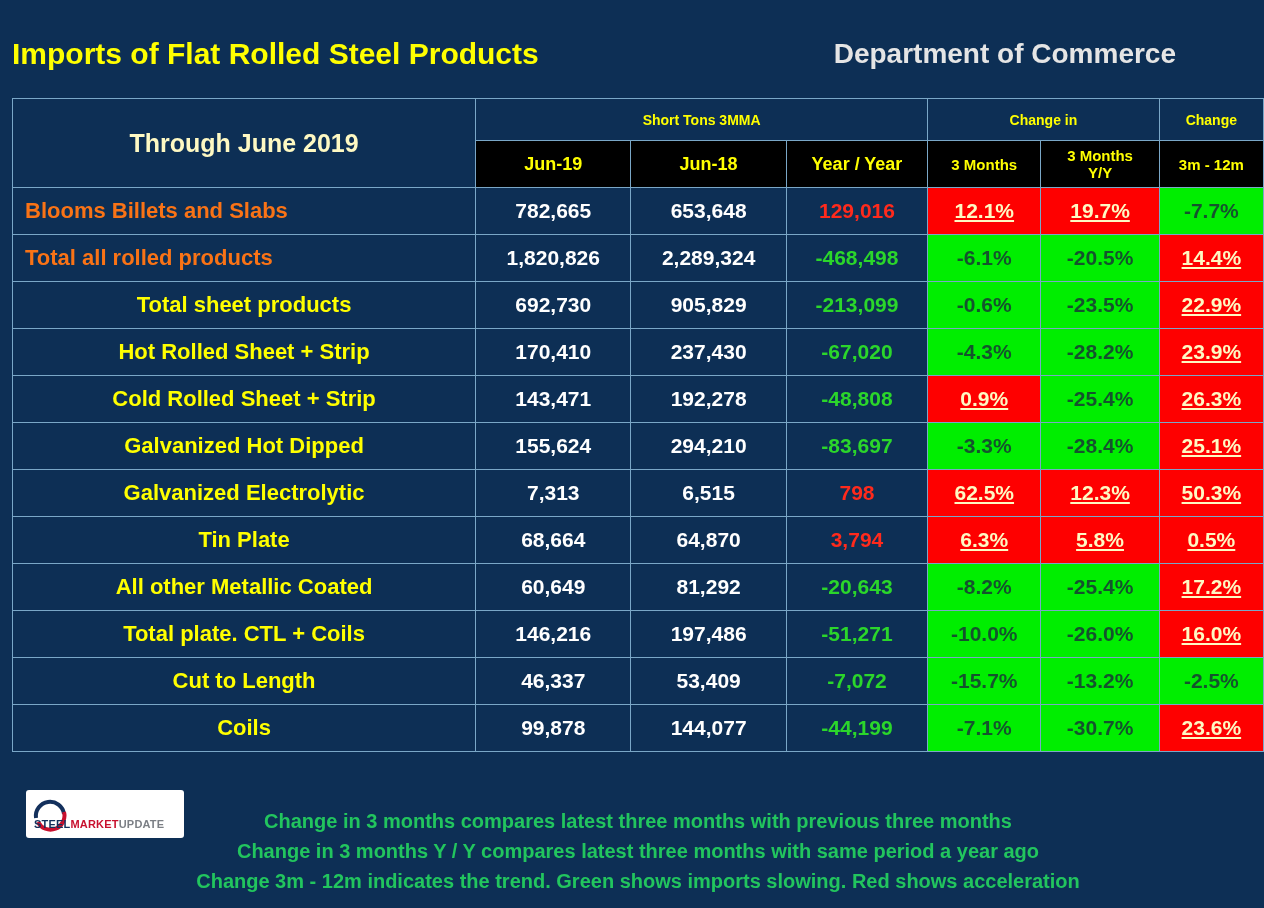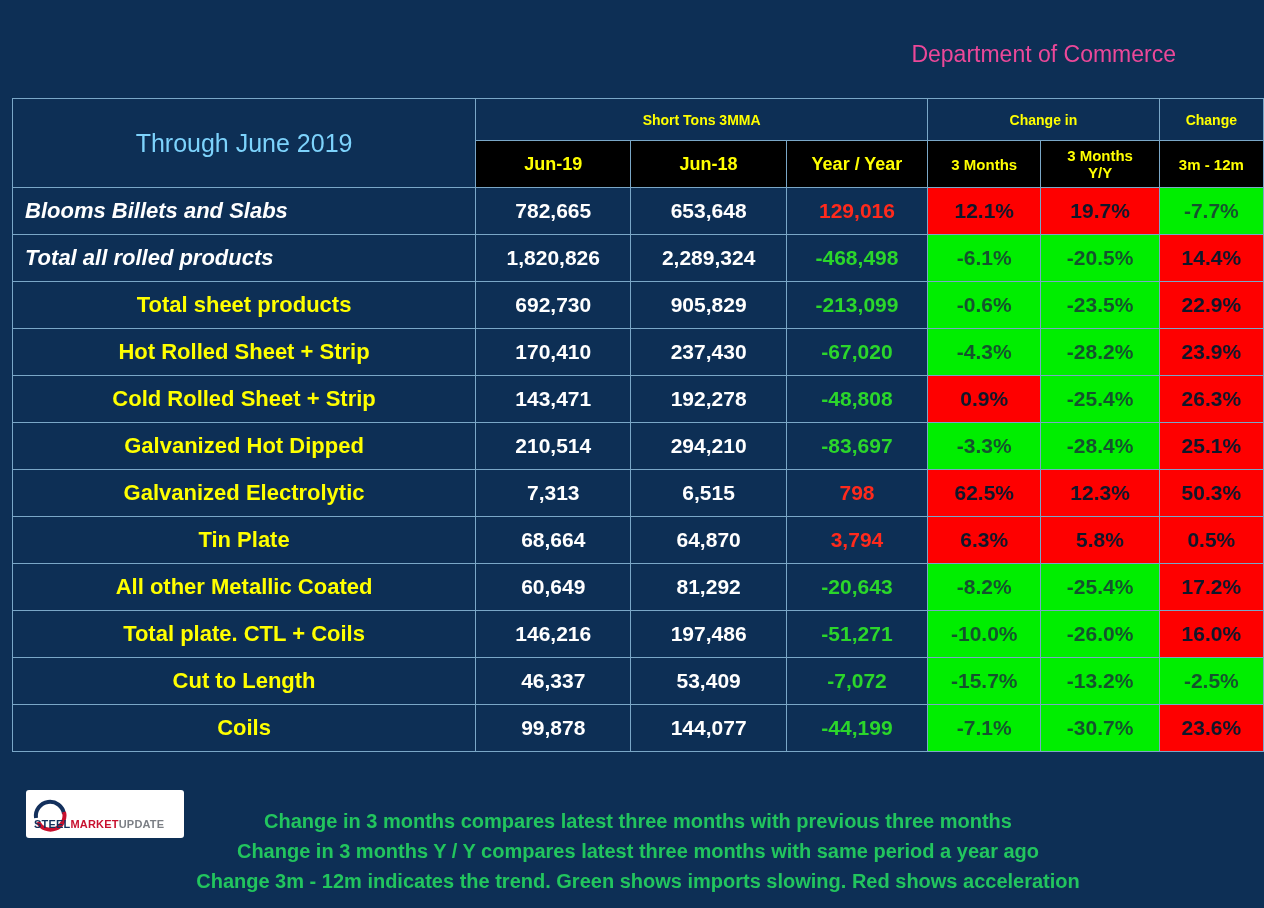--- a/index.html
+++ b/index.html
@@ -40,25 +40,26 @@
     width: 180px;
     white-space: nowrap;
   }
   .header .title {
     color: #ffff00;
     font-size: 30px;
     font-weight: bold;
     white-space: nowrap;
   }
   .header .source {
-    color: #ec4899;
-    font-size: 23px;
+    color: #e5e5e5;
+    font-size: 28px;
     margin-left: auto;
     margin-right: 88px;
     white-space: nowrap;
+    font-weight: bold;
   }
 
   
   table.main {
     position: absolute;
     left: 6px;
     top: 92px;
     width: 1252px;
     border-collapse: collapse;
     table-layout: fixed;
@@ -92,61 +93,61 @@
     font-weight: bold;
     text-align: center;
     background: #000000;
     vertical-align: middle;
   }
   .hdr-sub.small {
     font-size: 15px;
     line-height: 17px;
   }
   .hdr-through {
-    color: #7dd3fc;
+    color: #fef9c3;
     font-size: 25px;
-    font-weight: normal;
+    font-weight: bold;
     text-align: center;
     background: #0d2f55;
     vertical-align: middle;
     padding-left: 10px;
   }
 
   tr.datarow { height: 47px; }
   td.rowlabel {
     background: #0d2f55;
     font-size: 22px;
     font-weight: bold;
     vertical-align: middle;
     padding-left: 14px;
   }
   td.rowlabel.ind0 { text-align: left; padding-left: 12px; }
   td.rowlabel.ind1 { text-align: center; padding-left: 0; }
-  td.rowlabel.white { color: #ffffff; font-style: italic; }
+  td.rowlabel.white { color: #f97316; }
   td.rowlabel.yellow { color: #ffff00; }
 
   td.num {
     background: #0d2f55;
     color: #ffffff;
     font-size: 21px;
     font-weight: bold;
     text-align: center;
     vertical-align: middle;
   }
   td.num.green-text { color: #2bd62b; }
   td.num.red-text { color: #ff2a1c; }
 
   td.cell {
     font-size: 21px;
     font-weight: bold;
     text-align: center;
     vertical-align: middle;
   }
   td.cell.bg-green { background: #00ee00; color: #14532d; }
-  td.cell.bg-red { background: #fe0000; color: #0f172a; }
+  td.cell.bg-red { background: #fe0000; color: #fef9c3; text-decoration: underline; }
 
   
   .footer {
     position: absolute;
     left: 6px;
     top: 748px;
     width: 1252px;
     height: 154px;
     background: #0d2f55;
   }
@@ -203,20 +204,21 @@
   .logo .ltext .b { color: #13305c; }
   .logo .ltext .r { color: #c8102e; }
   .logo .ltext .g { color: #7b7f85; }
 </style>
 </head>
 <body>
 
 <div id="page">
 
   <div class="header">
+    <div class="title">Imports of Flat Rolled Steel Products</div>
     <div class="source">Department of Commerce</div>
   </div>
 
   <table class="main">
     <colgroup>
       <col class="col-label">
         <col class="col-a">
         <col class="col-b">
         <col class="col-c">
         <col class="col-d">
@@ -283,21 +285,21 @@
           <td class="rowlabel ind1 yellow">Cold Rolled Sheet + Strip</td>
           <td class="num">143,471</td>
           <td class="num">192,278</td>
           <td class="num green-text">-48,808</td>
           <td class="cell bg-red">0.9%</td>
           <td class="cell bg-green">-25.4%</td>
           <td class="cell bg-red">26.3%</td>
         </tr>
         <tr class="datarow">
           <td class="rowlabel ind1 yellow">Galvanized Hot Dipped</td>
-          <td class="num">210,514</td>
+          <td class="num">155,624</td>
           <td class="num">294,210</td>
           <td class="num green-text">-83,697</td>
           <td class="cell bg-green">-3.3%</td>
           <td class="cell bg-green">-28.4%</td>
           <td class="cell bg-red">25.1%</td>
         </tr>
         <tr class="datarow">
           <td class="rowlabel ind1 yellow">Galvanized Electrolytic</td>
           <td class="num">7,313</td>
           <td class="num">6,515</td>

